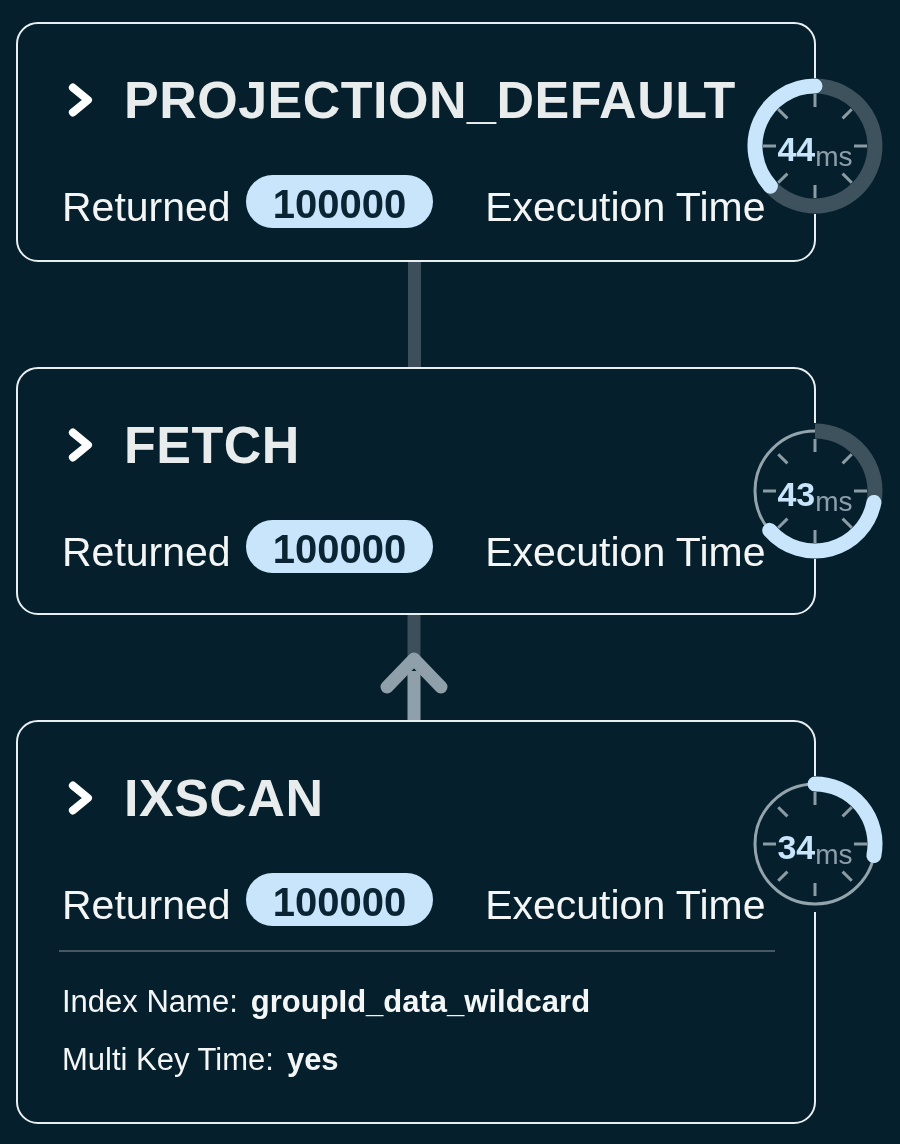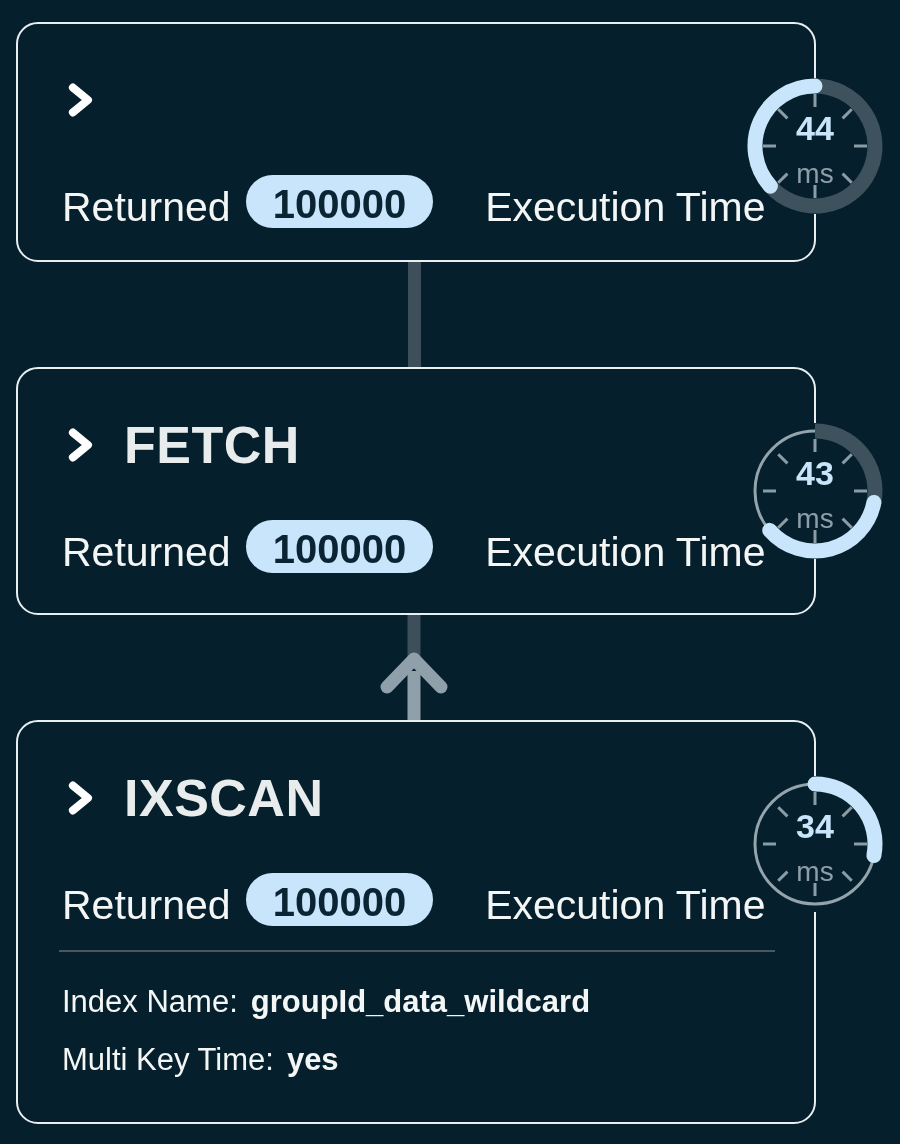--- a/index.html
+++ b/index.html
@@ -72,21 +72,21 @@
   .detail-row.row-0{top:258px}
   .detail-row.row-1{top:316px}
   .detail-value{font-weight:bold}
 
   
   .clock{position:absolute;left:727px;top:52px;width:140px;height:140px;z-index:2}
   .clock svg{position:absolute;inset:0;width:140px;height:140px}
   .clock-bg{fill:var(--page-bg)}
   .clock-ring{fill:none;stroke:var(--ring-base);stroke-width:3}
   .clock-text{
-    position:absolute;inset:0;display:flex;flex-direction:column;
+    position:absolute;inset:0;display:flex;flex-direction:row;
     align-items:center;justify-content:center;padding-top:6px;
   }
   .clock-value{font-size:34px;font-weight:bold;color:var(--accent-light-blue);line-height:1}
   .clock-unit{font-size:28px;color:var(--ms-color);line-height:1;margin-top:15px}
 </style>
 </head>
 <body>
 
 <div class="canvas">
 
@@ -98,20 +98,21 @@
     <polyline points="18,74 45,46 72,74" fill="none" stroke="#8fa0aa" stroke-width="13" stroke-linecap="round" stroke-linejoin="round"></polyline>
   </svg>
 
   <section class="card card-1">
     <div class="title-row">
       <span class="chev">
         <svg viewBox="0 0 36 44">
             <polyline points="10,8 27,22 10,36" fill="none" stroke="#ffffff" stroke-width="9" stroke-linecap="round" stroke-linejoin="round"></polyline>
           </svg>
       </span>
+      <h2 class="stage-title">PROJECTION_DEFAULT</h2>
     </div>
     <div class="stats-row">
       <span class="stat-label">Returned</span>
       <span class="badge">100000</span>
       <span class="stat-label exec-label">Execution Time</span>
     </div>
     <div class="clock">
       <svg viewBox="0 0 140 140">
         <circle class="clock-bg" cx="70" cy="70" r="68"></circle>
         <circle class="clock-ring" cx="70" cy="70" r="60"></circle>

